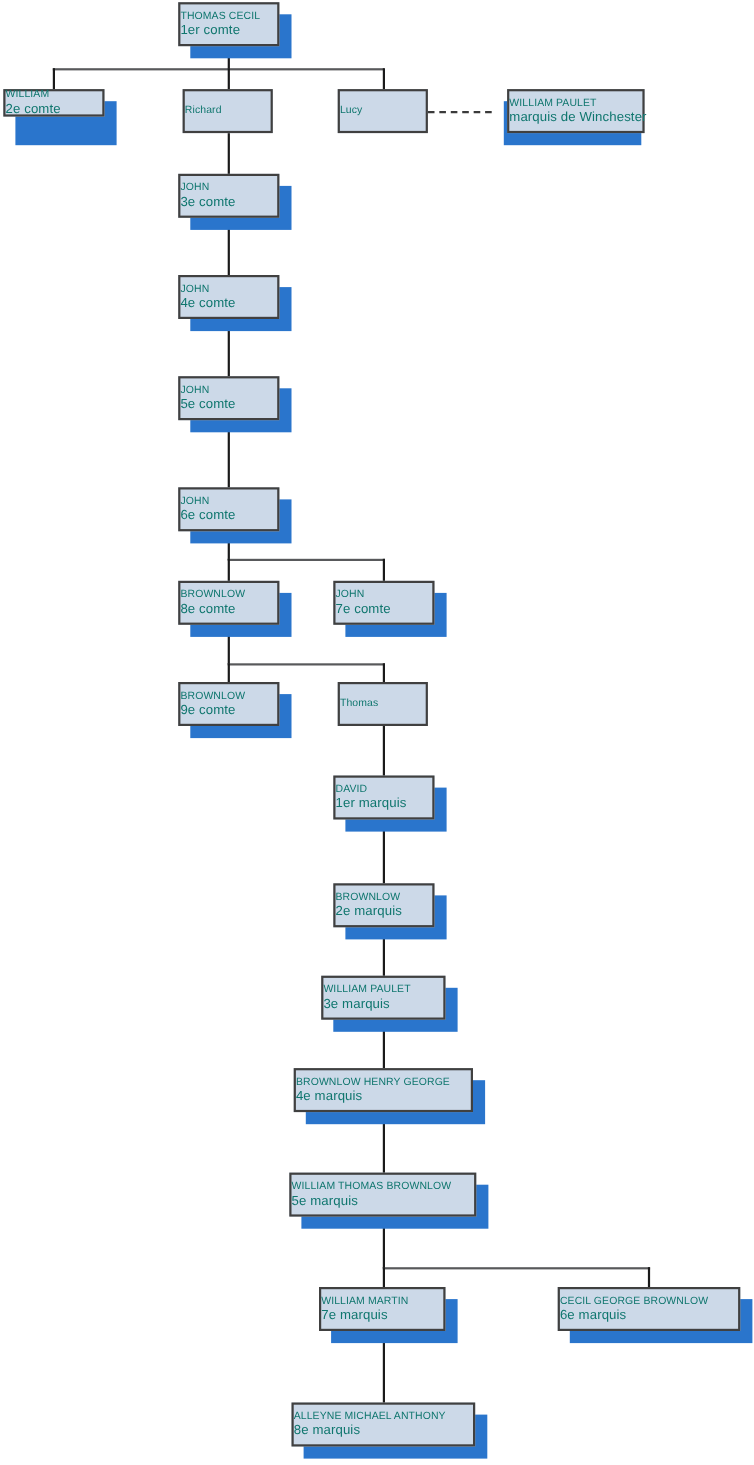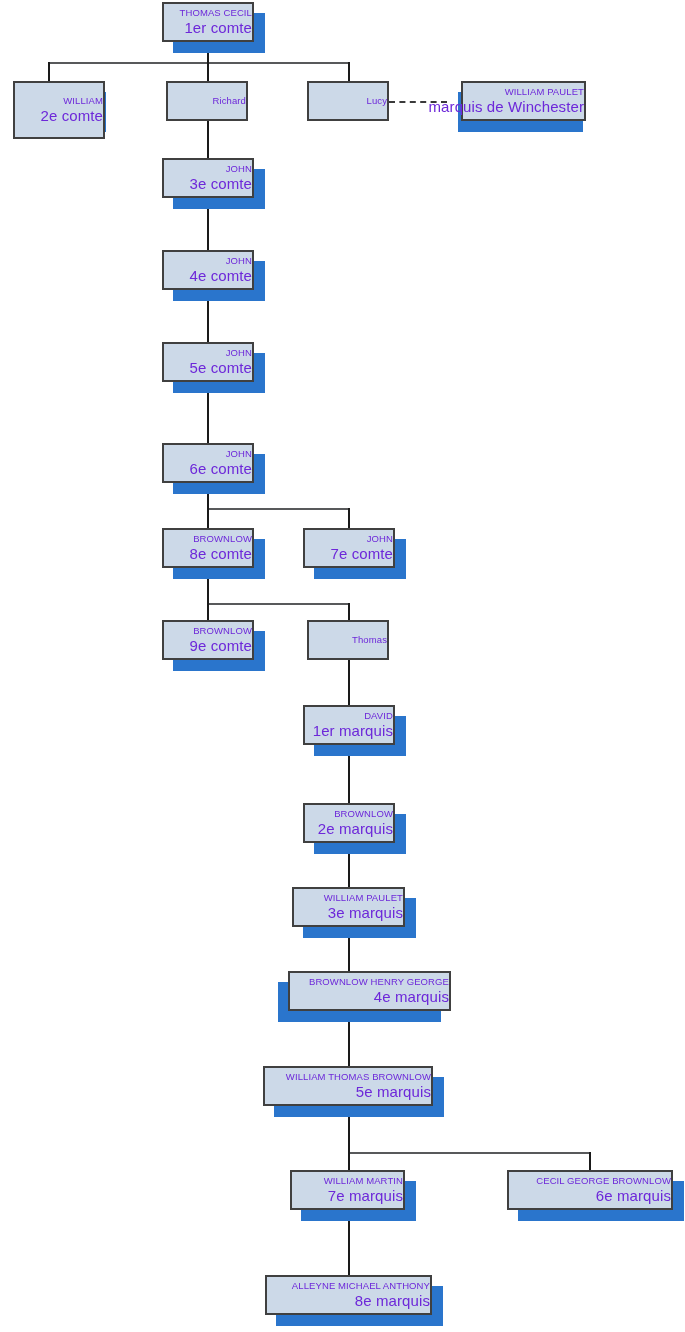--- a/index.html
+++ b/index.html
@@ -9,24 +9,24 @@
   
   .ln{position:absolute;background:#58595b;}
   .ln.v{width:2px;}
   .ln.h{height:2px;}
   .ln.dark{background:#1a1a1a;}
   .dash{position:absolute;height:0;border-top:2px dashed #3a3a3a;}
 
   
   .node{position:absolute;box-sizing:border-box;
         background:#ccd9e8;border:2px solid #404040;
-        display:flex;flex-direction:column;align-items:flex-end;justify-content:center;
-        color:#6d28d9;line-height:1.25;z-index:5;}
+        display:flex;flex-direction:column;align-items:flex-start;justify-content:center;
+        color:#0f766e;line-height:1.25;z-index:5;}
   .node .nm{font-size:9.5px;letter-spacing:.1px;white-space:nowrap;}
-  .node .ti{font-size:15px;letter-spacing:.1px;white-space:nowrap;}
+  .node .ti{font-size:12px;letter-spacing:.1px;white-space:nowrap;}
   .shadow{position:absolute;background:#2a75cc;z-index:2;}
 </style>
 </head>
 <body>
 
 <div id="stage">
 
   <div class="ln v dark" style="left:207px;top:42px;height:21px;"></div>
 
   <div class="ln h" style="left:48px;top:62px;width:301px;"></div>
@@ -71,21 +71,21 @@
 
   <div class="ln v dark" style="left:348px;top:1209px;height:67px;"></div>
 
   <div id="nodes-layer">
       <div class="shadow" style="left: 173px; top: 13px; width: 92px; height: 40px;"></div>
       <div class="node" style="left: 162px; top: 2px; width: 92px; height: 40px;">
         <div class="nm">THOMAS CECIL</div>
         <div class="ti">1er comte</div>
       </div>
       <div class="shadow" style="left: 14px; top: 92px; width: 92px; height: 40px;"></div>
-      <div class="node" style="left: 13px; top: 81px; width: 92px; height: 58px;">
+      <div class="node" style="left: 3px; top: 81px; width: 92px; height: 25px;">
         <div class="nm">WILLIAM</div>
         <div class="ti">2e comte</div>
       </div>
       <div class="node" style="left: 166px; top: 81px; width: 82px; height: 40px;">
         <div class="nm">Richard</div>
       </div>
       <div class="node" style="left: 307px; top: 81px; width: 82px; height: 40px;">
         <div class="nm">Lucy</div>
       </div>
       <div class="shadow" style="left: 458px; top: 92px; width: 125px; height: 40px;"></div>
@@ -140,21 +140,21 @@
       <div class="node" style="left: 303px; top: 803px; width: 92px; height: 40px;">
         <div class="nm">BROWNLOW</div>
         <div class="ti">2e marquis</div>
       </div>
       <div class="shadow" style="left: 303px; top: 898px; width: 113px; height: 40px;"></div>
       <div class="node" style="left: 292px; top: 887px; width: 113px; height: 40px;">
         <div class="nm">WILLIAM PAULET</div>
         <div class="ti">3e marquis</div>
       </div>
       <div class="shadow" style="left: 278px; top: 982px; width: 163px; height: 40px;"></div>
-      <div class="node" style="left: 267px; top: 971px; width: 163px; height: 40px; margin-left: 21px;">
+      <div class="node" style="left: 267px; top: 971px; width: 163px; height: 40px;">
         <div class="nm">BROWNLOW HENRY GEORGE</div>
         <div class="ti">4e marquis</div>
       </div>
       <div class="shadow" style="left: 274px; top: 1077px; width: 170px; height: 40px;"></div>
       <div class="node" style="left: 263px; top: 1066px; width: 170px; height: 40px;">
         <div class="nm">WILLIAM THOMAS BROWNLOW</div>
         <div class="ti">5e marquis</div>
       </div>
       <div class="shadow" style="left: 301px; top: 1181px; width: 115px; height: 40px;"></div>
       <div class="node" style="left: 290px; top: 1170px; width: 115px; height: 40px;">

